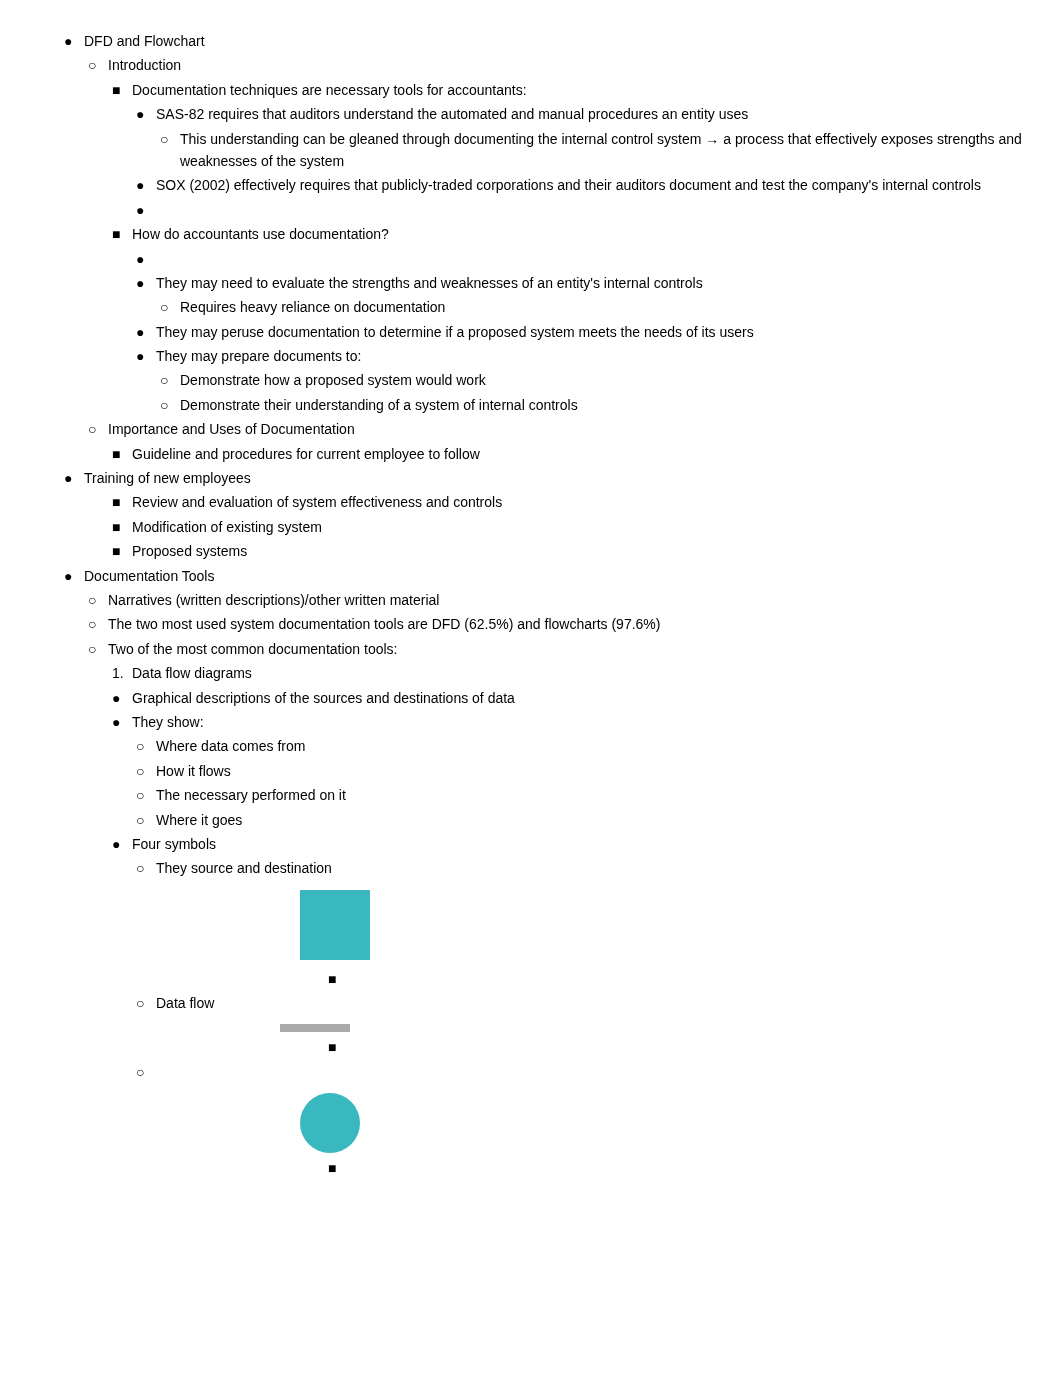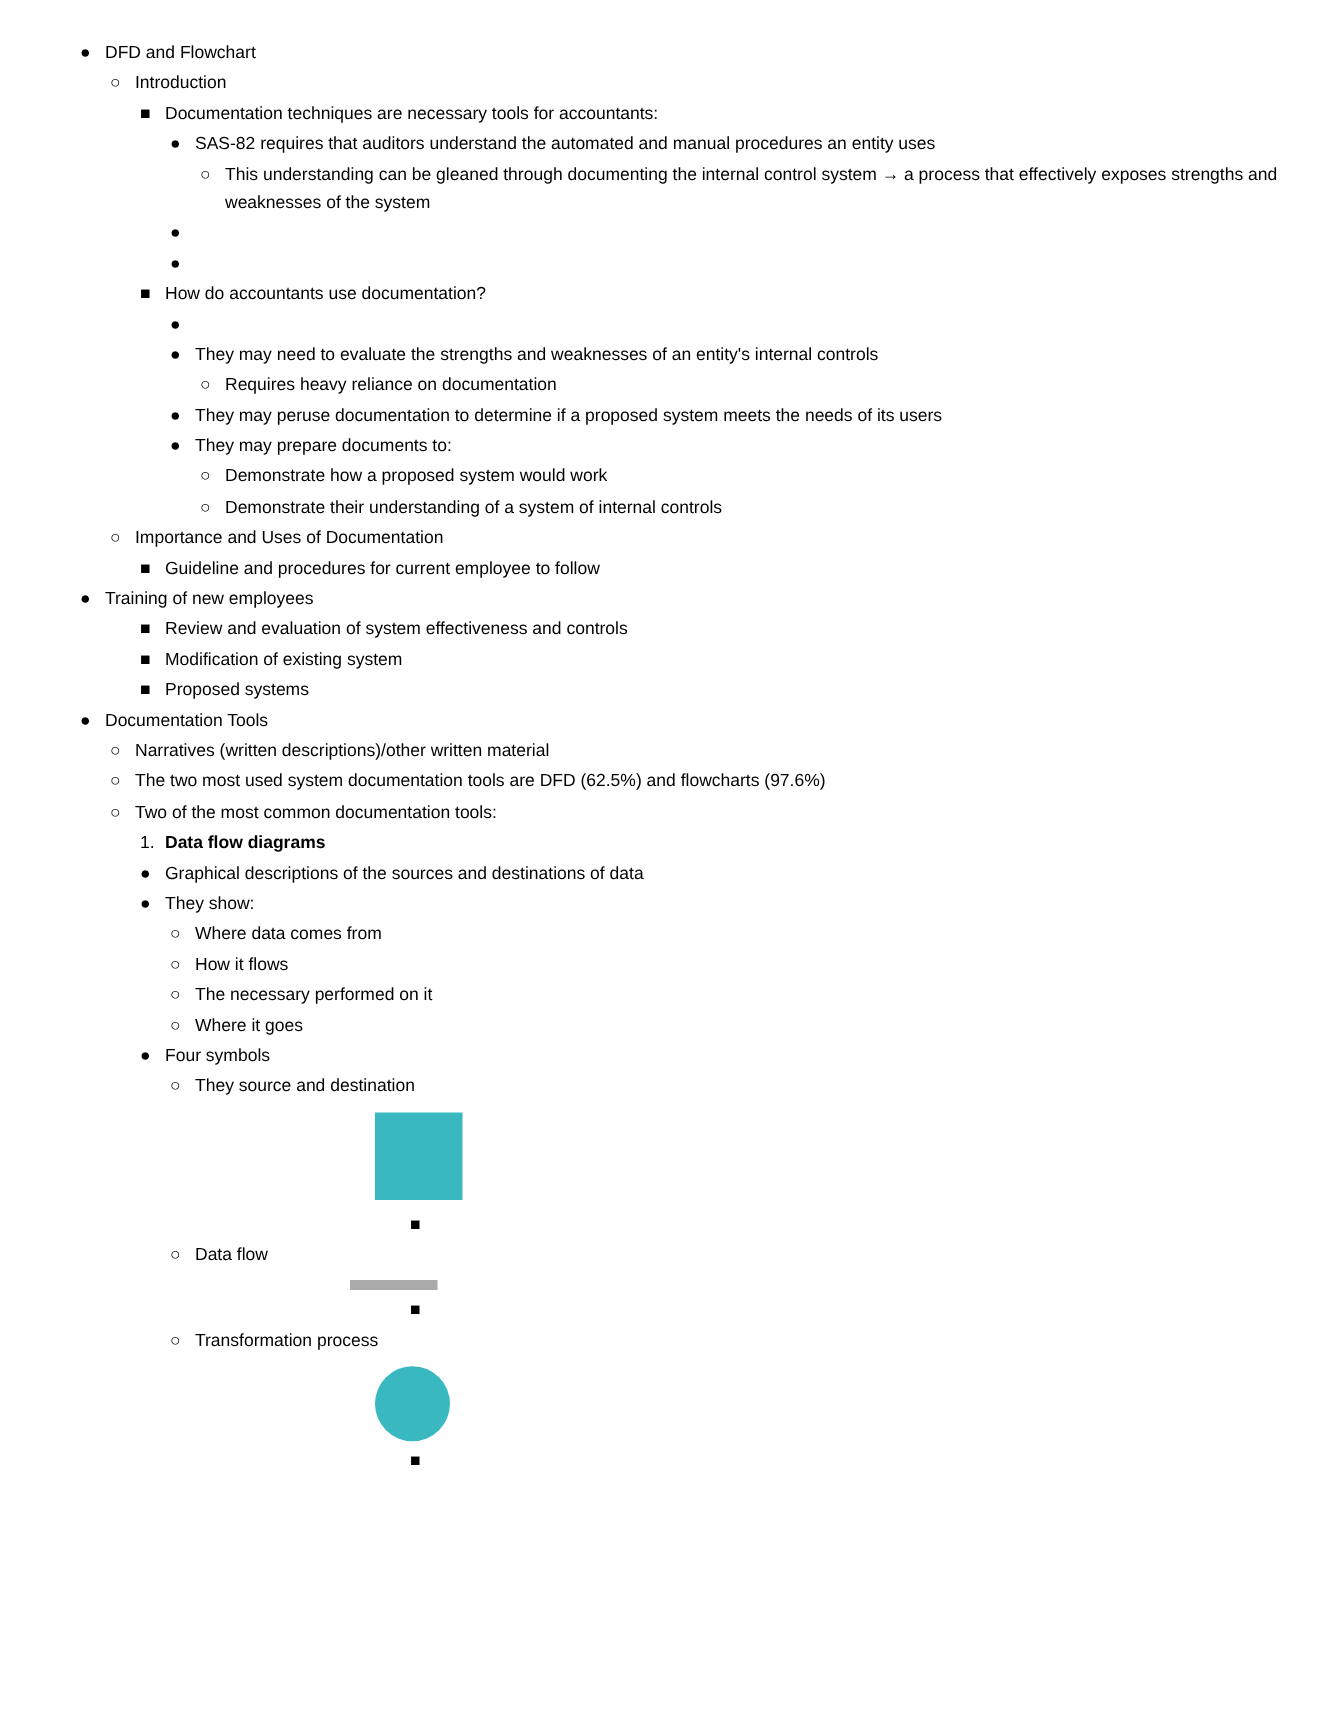--- a/index.html
+++ b/index.html
@@ -43,21 +43,20 @@
       display: flex;
       align-items: flex-start;
       margin-bottom: 2px;
     }
     .numbered .num {
       flex-shrink: 0;
       width: 20px;
     }
     .numbered .content {
       flex: 1;
-      font-weight: bold;
     }
     .teal-square {
       width: 70px;
       height: 70px;
       background-color: #3ab8c0;
       margin-left: 60px;
       margin-bottom: 8px;
     }
     .gray-line {
       width: 70px;
@@ -102,20 +101,21 @@
     <span class="content">SAS-82  requires that auditors understand the automated and manual procedures an entity uses</span>
   </div>
 
   <div class="list-item indent-5">
     <span class="bullet">○</span>
     <span class="content">This understanding can be gleaned through documenting the internal control system → a process that effectively exposes strengths and weaknesses of the system</span>
   </div>
 
   <div class="list-item indent-4">
     <span class="bullet">●</span>
+    <span class="content">SOX (2002)  effectively requires that publicly-traded corporations and their auditors document and test the company's internal controls</span>
   </div>
 
   <div class="list-item indent-4">
     <span class="bullet">●</span>
   </div>
 
   <div class="list-item indent-3">
     <span class="bullet">■</span>
     <span class="content">How do accountants use documentation?</span>
   </div>
@@ -267,21 +267,20 @@
     <div class="gray-line"></div>
   </div>
 
   <div class="list-item indent-5" style="margin-left: 168px;">
     <span class="bullet">■</span>
     <span class="content"></span>
   </div>
 
   <div class="list-item indent-4">
     <span class="bullet">○</span>
-    <span class="content">Transformation process</span>
   </div>
 
   <div style="margin-left: 200px; margin-top: 10px; margin-bottom: 4px;">
     <div class="teal-circle"></div>
   </div>
 
   <div class="list-item indent-5" style="margin-left: 168px;">
     <span class="bullet">■</span>
     <span class="content"></span>
   </div>

